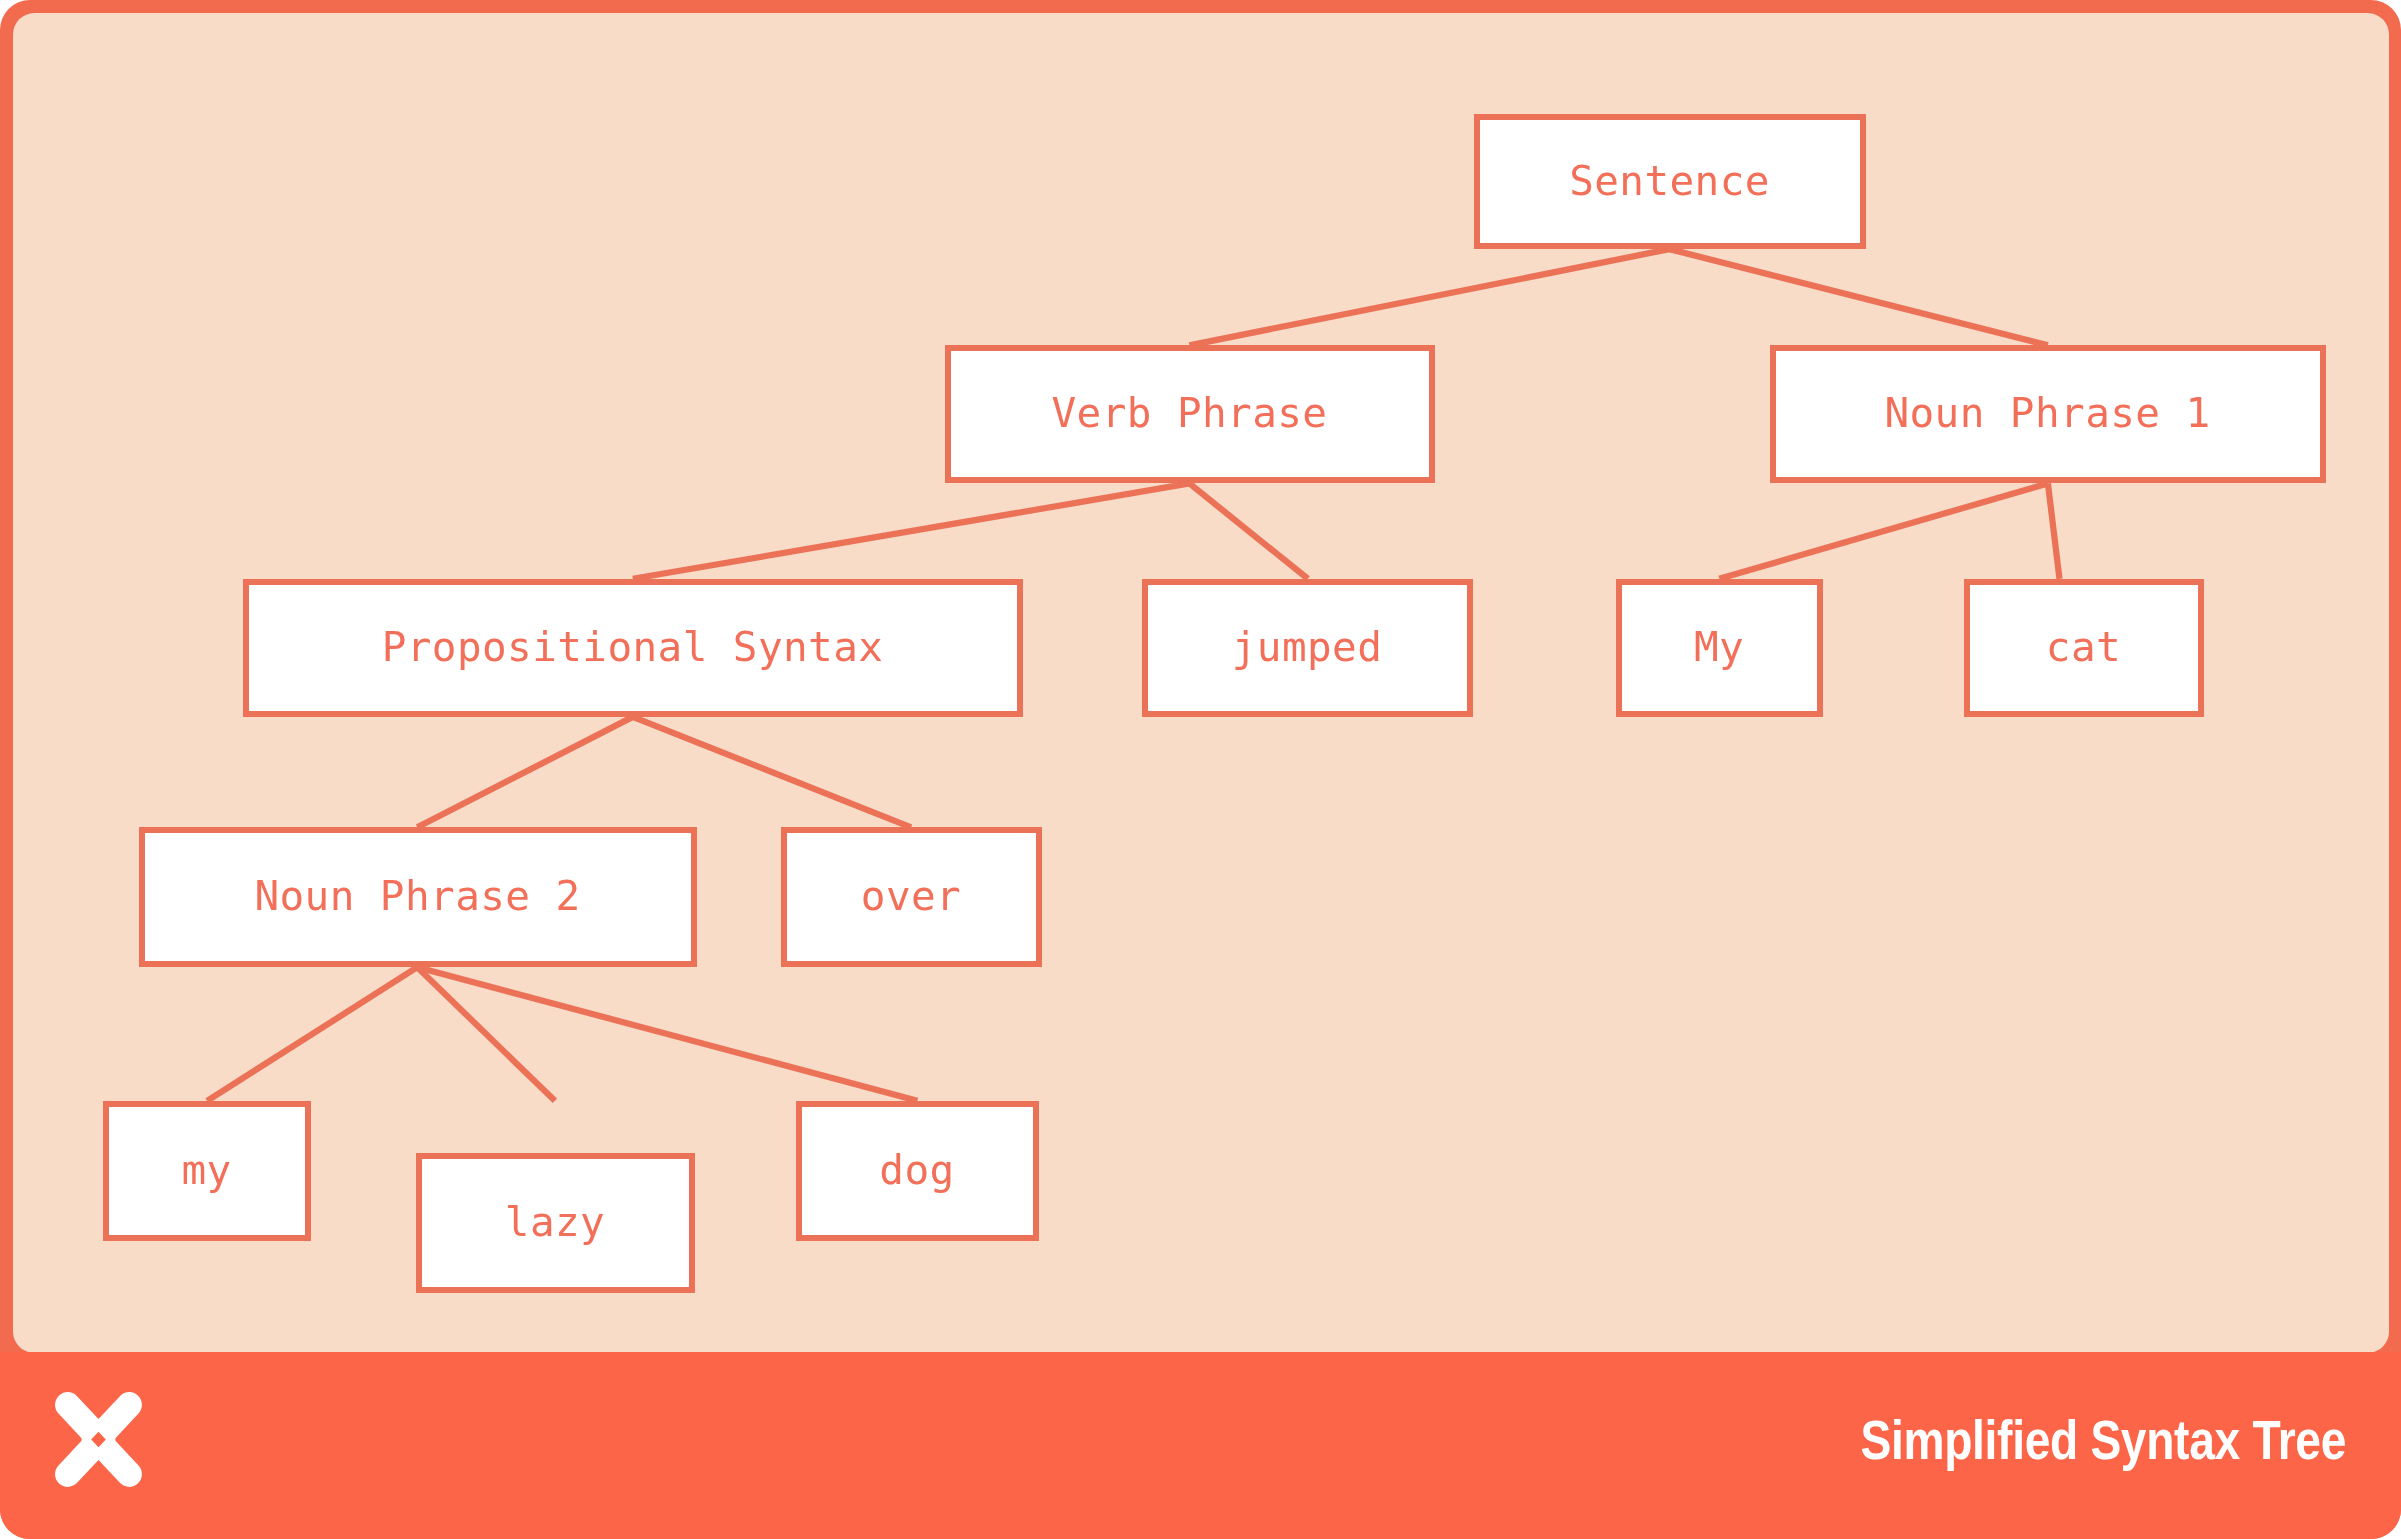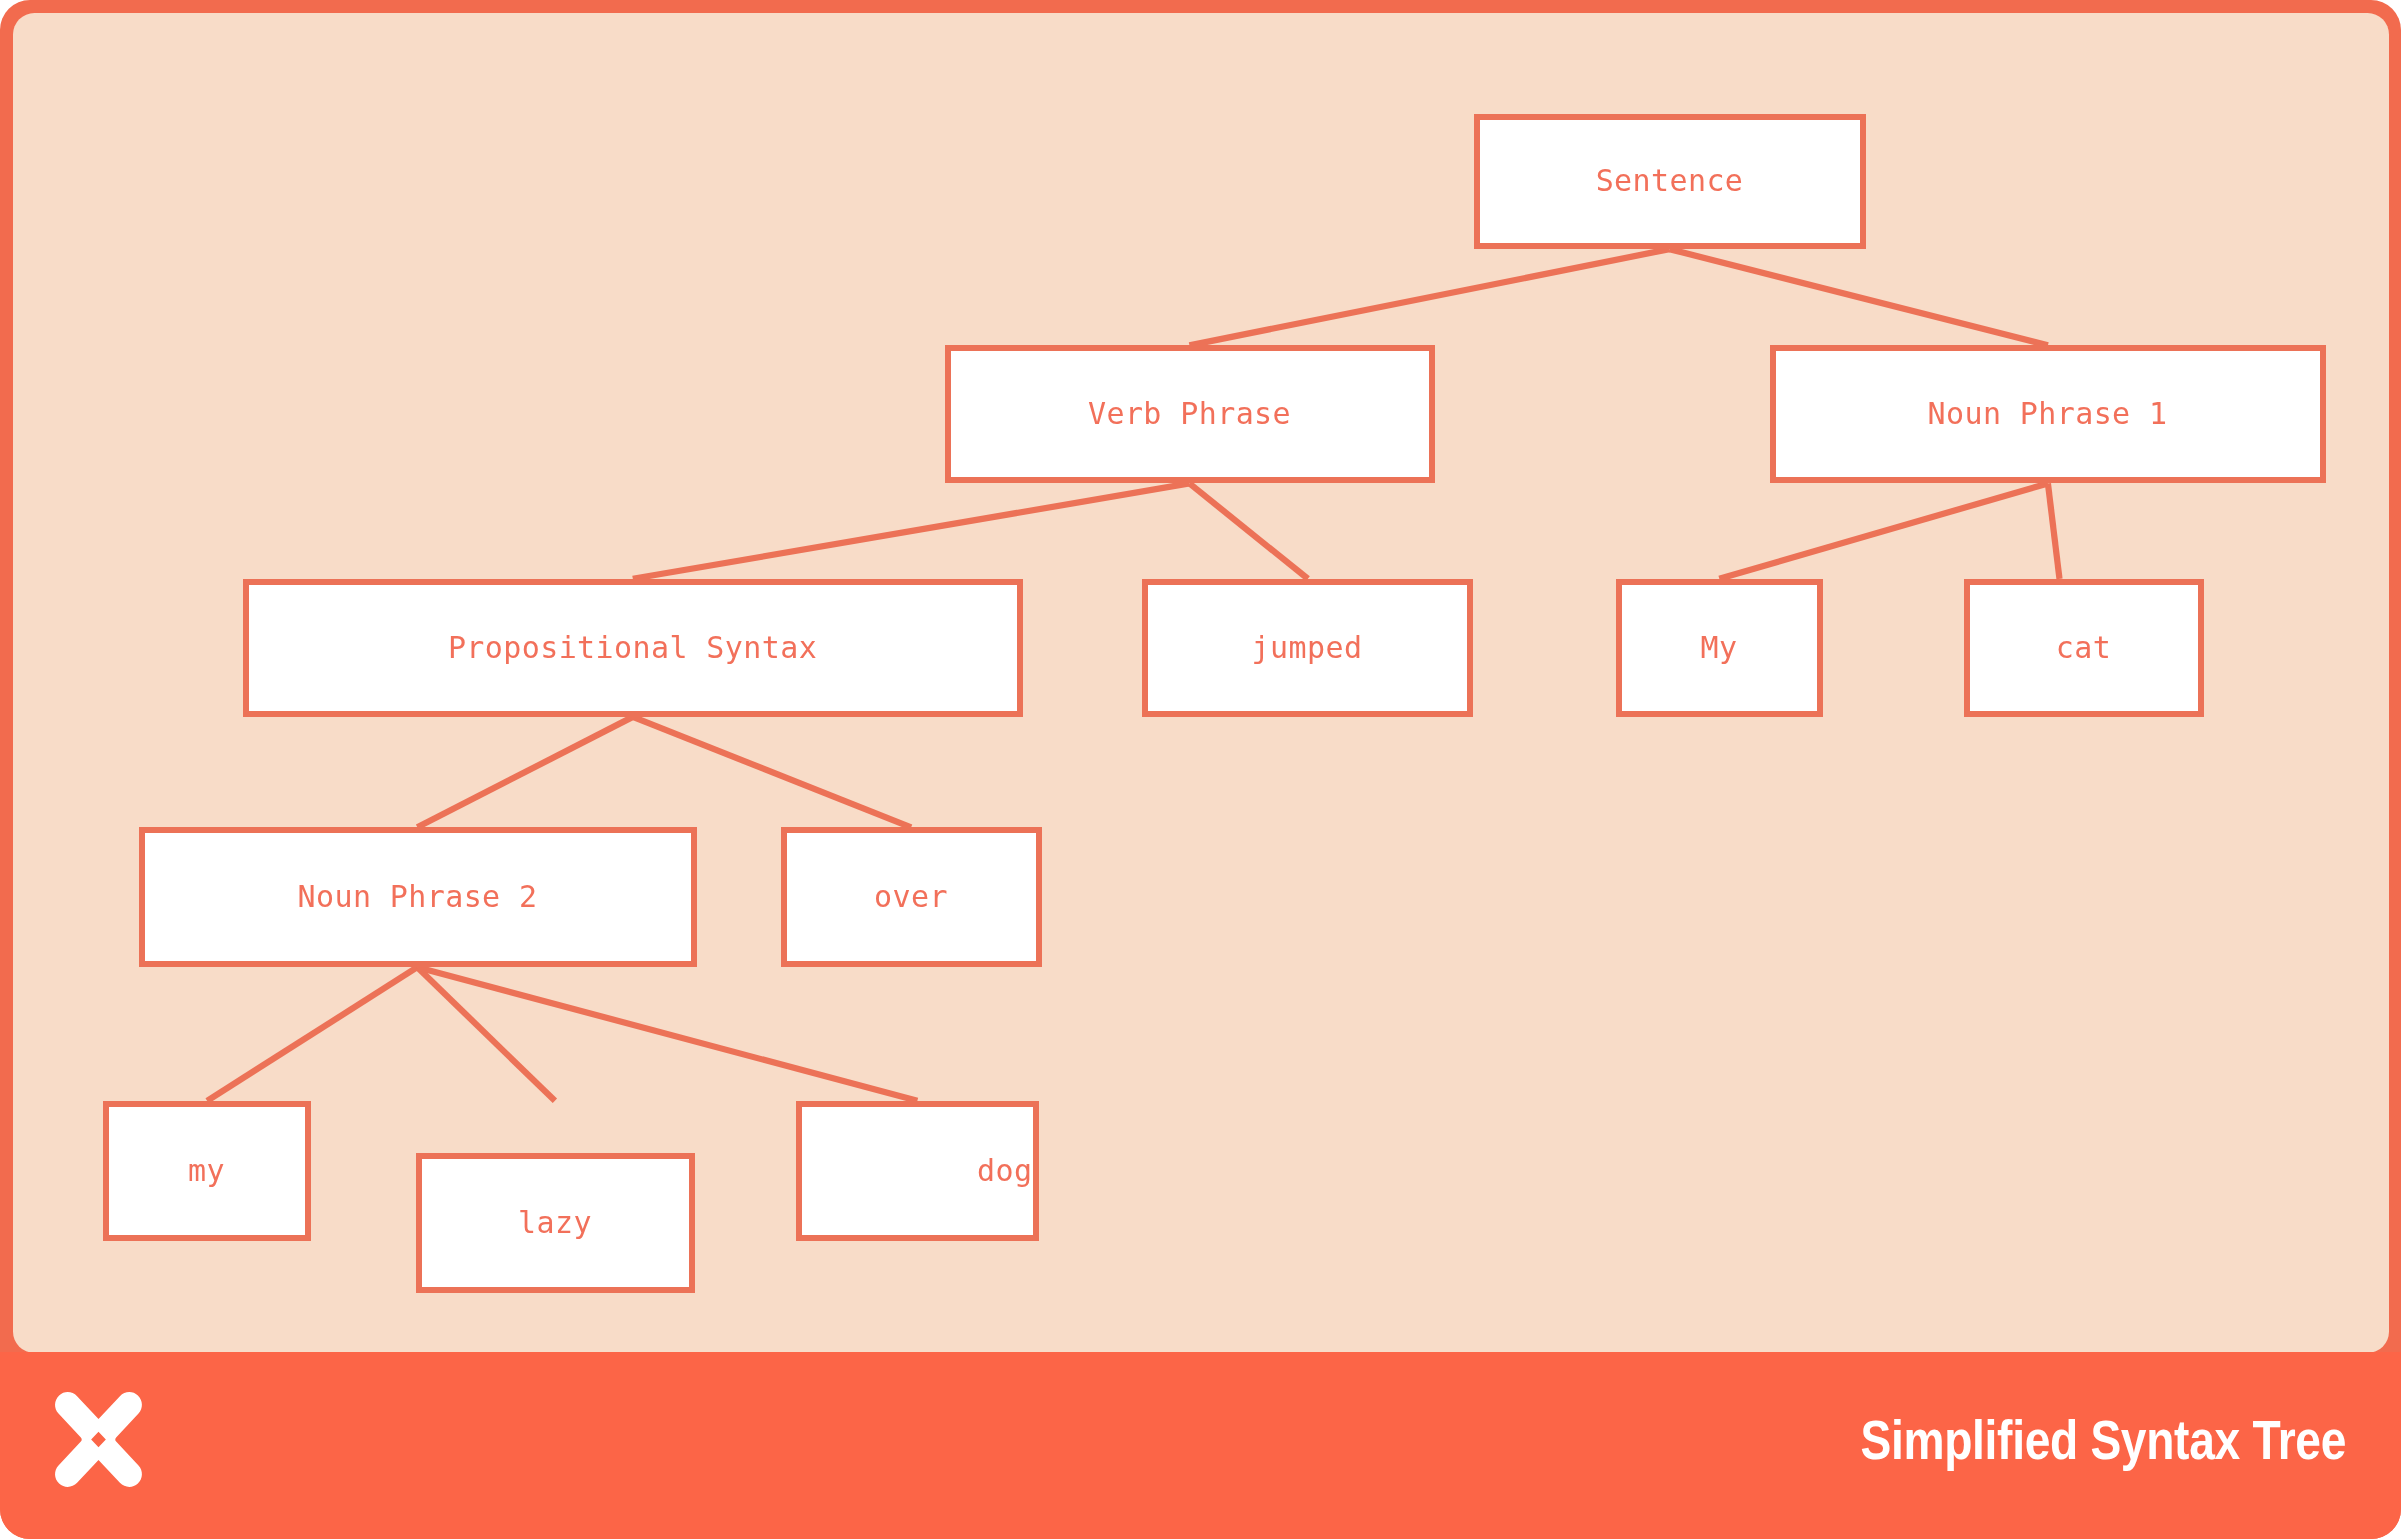--- a/index.html
+++ b/index.html
@@ -56,21 +56,21 @@
     background: #ffffff;
     border: 6.2px solid #EC7257;
     display: flex;
     align-items: center;
     justify-content: center;
     z-index: 3;
   }
   .node .label {
     font-family: "DejaVu Sans Mono", "Liberation Mono", monospace;
     color: #F2705A;
-    font-size: 30px;
+    font-size: 41px;
     line-height: 1;
     letter-spacing: 0.4px;
     white-space: nowrap;
   }
 
   
   #footer {
     position: absolute;
     left: 0;
     bottom: 0;
@@ -146,21 +146,21 @@
         </div>
         <div class="node" style="left: 768px; top: 814px; width: 261px; height: 140px; text-align: right;">
           <span class="label">over</span>
         </div>
         <div class="node" style="left: 90px; top: 1088px; width: 208px; height: 140px;">
           <span class="label">my</span>
         </div>
         <div class="node" style="left: 403px; top: 1140px; width: 279px; height: 140px;">
           <span class="label">lazy</span>
         </div>
-        <div class="node" style="left: 783px; top: 1088px; width: 243px; height: 140px; justify-content: flex-end;">
+        <div class="node" style="left: 783px; top: 1088px; width: 243px; height: 140px;">
           <span class="label">dog</span>
         </div>
       </div>
   </div>
 
   <div id="footer">
     <svg id="logo-mark" viewBox="0 0 100 100">
       <path fill="#ffffff" fill-rule="evenodd" d="
         M 12.5 8.0
         C 17.5 3.4 25.0 3.8 29.6 8.7

